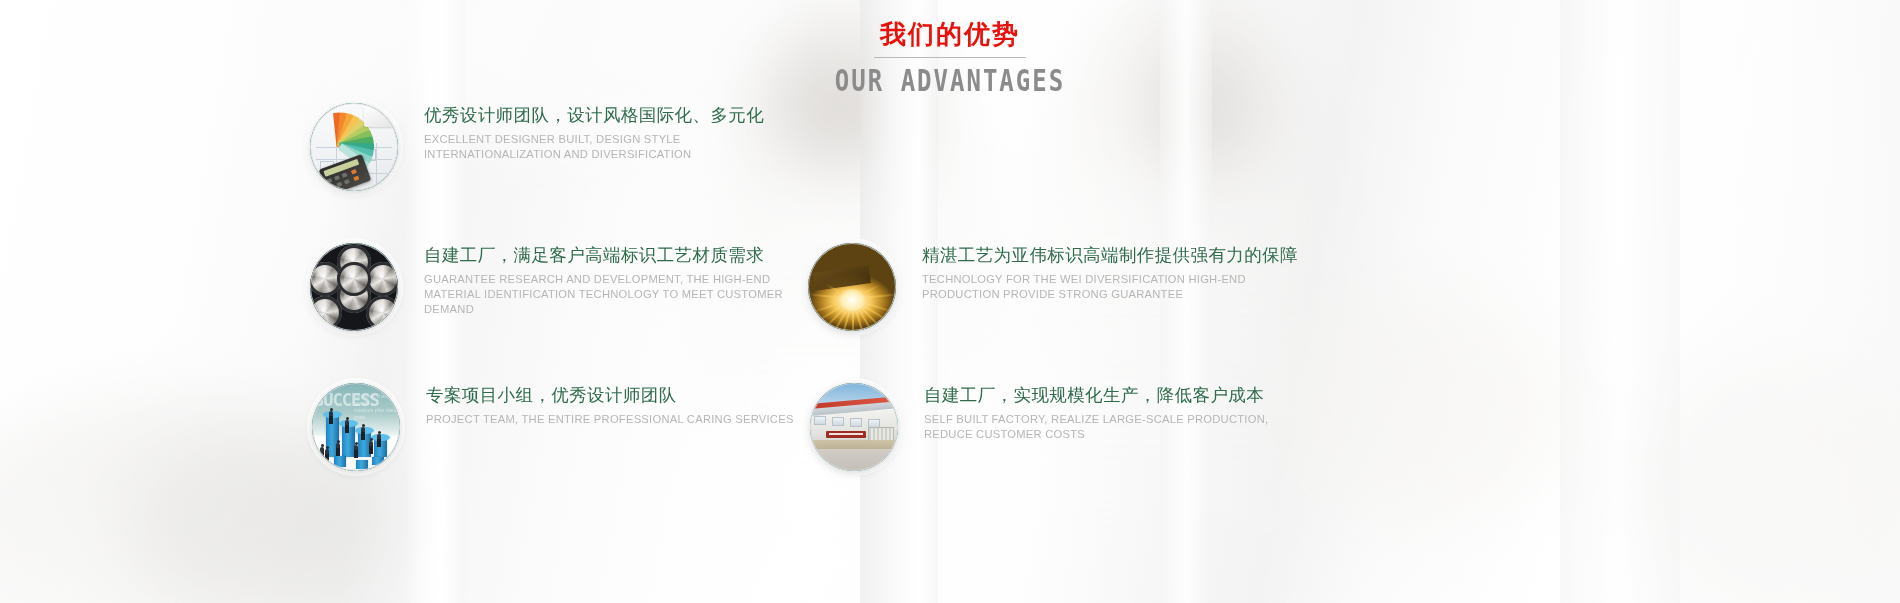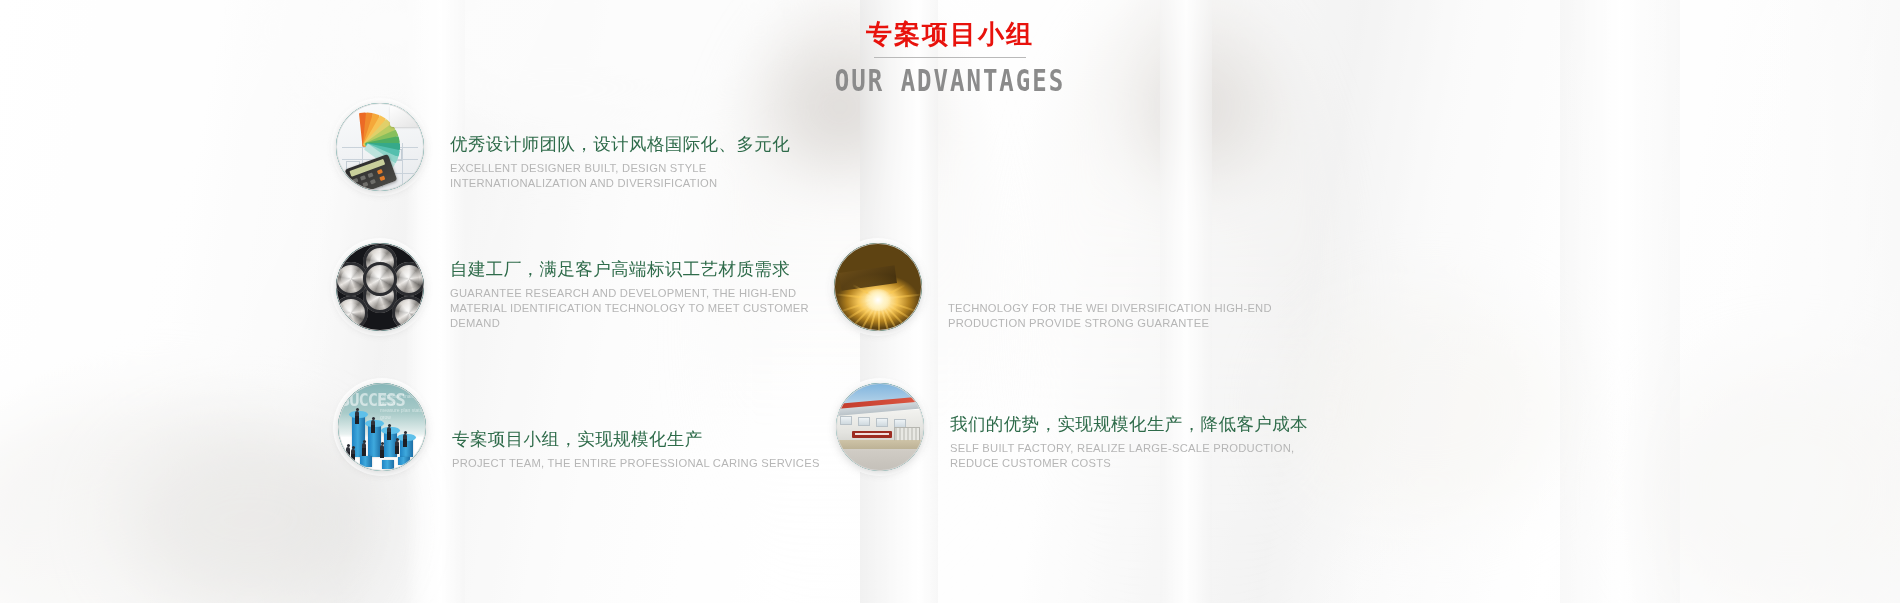--- a/index.html
+++ b/index.html
@@ -80,21 +80,21 @@
     margin:7px auto 6px auto;
   }
   .head-en {
     font-size:30px; font-weight:bold; color:#8b8b8b;
     letter-spacing:2.5px; line-height:34px;
     transform:scaleX(.80); transform-origin:center;
     font-family:"DejaVu Sans Mono","Liberation Mono",monospace;
   }
 
   
-  .item { position:absolute; display:flex; align-items:flex-end;margin-left:26px; }
+  .item { position:absolute; display:flex; align-items:flex-start; }
 
   .thumb {
     position:relative; flex:0 0 auto;
     width:88px; height:88px; border-radius:50%;
     background:#0f766e;
     box-shadow:0 2px 9px rgba(120,120,120,.30), 0 0 0 5px rgba(255,255,255,.92);
     overflow:hidden;
   }
   .thumb .art { position:absolute; inset:0; border-radius:50%; overflow:hidden; }
   .thumb::after {
@@ -270,21 +270,21 @@
   <div class="blob blob-dark"></div>
   <div class="blob blob-r1"></div>
   <div class="blob blob-r2"></div>
   <div class="sheen"></div>
   <div class="veil"></div>
 </div>
 
 <div id="content">
 
   <div class="head">
-    <div class="head-cn">专案项目小组</div>
+    <div class="head-cn">我们的优势</div>
     <div class="head-rule"></div>
     <div class="head-en">OUR ADVANTAGES</div>
   </div>
 
   <div class="item" id="item-0">
     <div class="thumb">
       <div class="art art-swatch">
         <div class="bp-line" style="left:6px;top:44px;width:76px;height:1px;"></div>
         <div class="bp-line" style="left:6px;top:56px;width:76px;height:1px;"></div>
         <div class="bp-line" style="left:6px;top:70px;width:76px;height:1px;"></div>
@@ -361,20 +361,21 @@
         <div class="spark" style="transform:rotate(58deg);"></div>
         <div class="spark" style="transform:rotate(72deg);"></div>
         <div class="spark" style="transform:rotate(96deg);"></div>
         <div class="spark" style="transform:rotate(-96deg);"></div>
         <div class="spark" style="transform:rotate(-118deg);height:30px;"></div>
         <div class="spark" style="transform:rotate(118deg);height:30px;"></div>
         <div style="position:absolute;left:30px;top:46px;width:28px;height:22px;border-radius:50%;background:radial-gradient(circle,#ffffff 0%,#fff4c8 35%,rgba(255,225,140,0) 75%);"></div>
       </div>
     </div>
     <div class="txt">
+      <div class="t-cn">精湛工艺为亚伟标识高端制作提供强有力的保障</div>
       <div class="t-en">TECHNOLOGY FOR THE WEI DIVERSIFICATION  HIGH-END PRODUCTION PROVIDE  STRONG GUARANTEE</div>
     </div>
   </div>
 
   <div class="item" id="item-3">
     <div class="thumb">
       <div class="art art-chart">
         <div class="chart-word">SUCCESS</div>
         <div class="chart-word2">corporate finance growth<br>measure plan stats grow</div>
         <div class="bar" style="left:14px;width:13px;height:42px;">
@@ -397,21 +398,21 @@
         <div class="fig" style="left:49px;top:44px;"></div>
         <div class="fig" style="left:65px;top:51px;"></div>
         <div class="fig" style="left:24px;top:60px;"></div>
         <div class="fig" style="left:42px;top:62px;"></div>
         <div class="fig" style="left:57px;top:58px;"></div>
         <div class="fig" style="left:8px;top:64px;"></div>
         <div class="fig" style="left:13px;top:66px;"></div>
       </div>
     </div>
     <div class="txt">
-      <div class="t-cn">专案项目小组，实现规模化生产</div>
+      <div class="t-cn">专案项目小组，优秀设计师团队</div>
       <div class="t-en">PROJECT TEAM, THE ENTIRE PROFESSIONAL CARING SERVICES</div>
     </div>
   </div>
 
   <div class="item" id="item-4">
     <div class="thumb">
       <div class="art art-factory">
         <div class="f-wall"></div>
         <div class="f-roof"></div>
         <div class="f-stripe"></div>
@@ -421,18 +422,18 @@
         <div class="f-win" style="left:58px;top:36px;"></div>
         <div class="f-sign">
             <i></i>
           </div>
         <div class="f-gate"></div>
         <div class="f-ground"></div>
         <div class="f-dirt"></div>
       </div>
     </div>
     <div class="txt">
-      <div class="t-cn">我们的优势，实现规模化生产，降低客户成本</div>
+      <div class="t-cn">自建工厂，实现规模化生产，降低客户成本</div>
       <div class="t-en">SELF BUILT FACTORY, REALIZE LARGE-SCALE PRODUCTION, REDUCE CUSTOMER COSTS</div>
     </div>
   </div>
 
 </div>
 
 </body></html>

